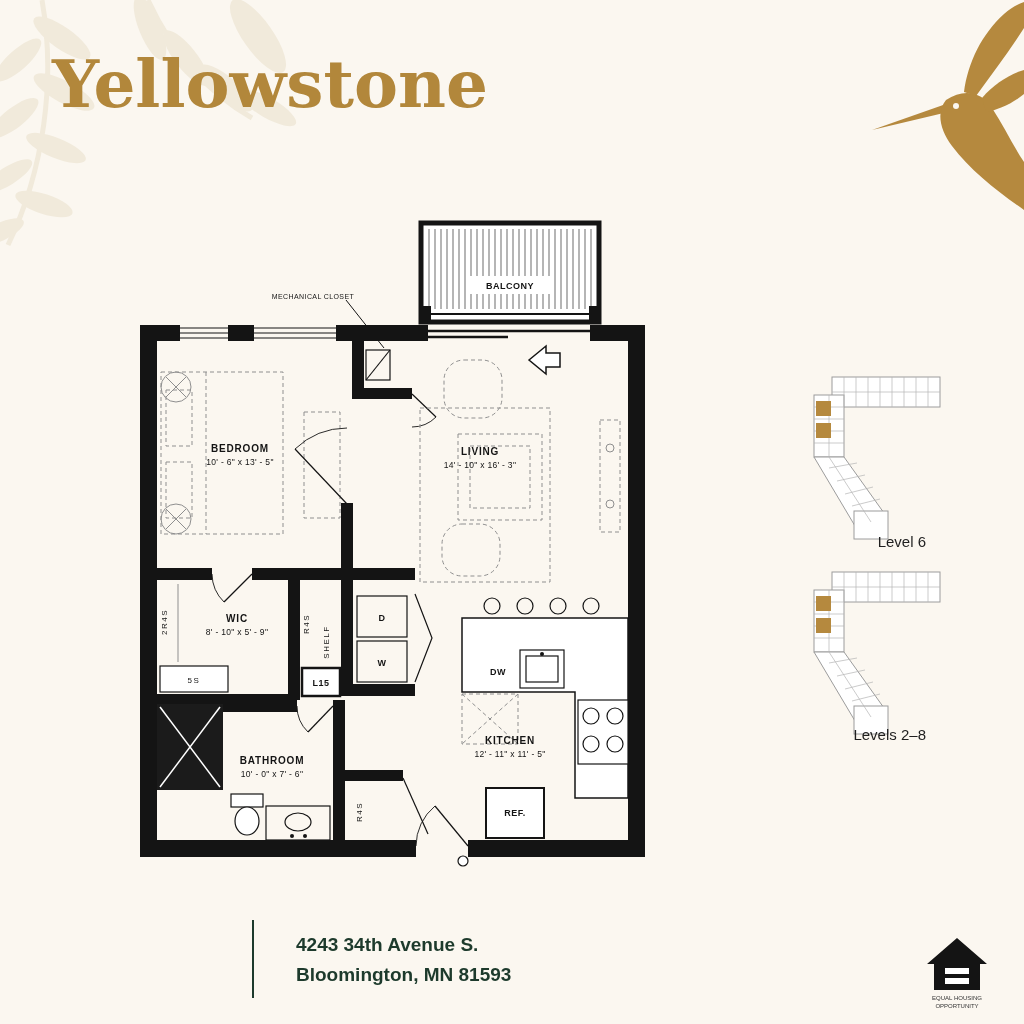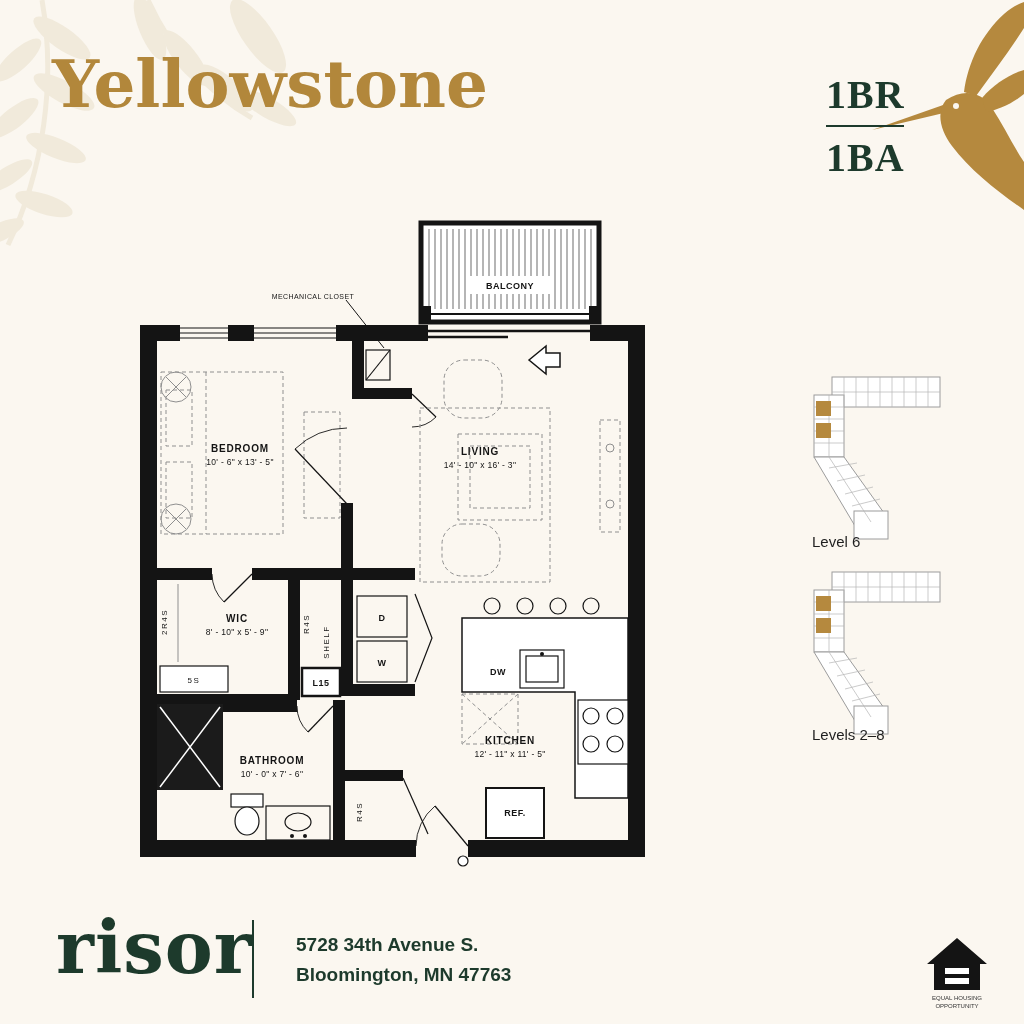--- a/index.html
+++ b/index.html
@@ -9,21 +9,21 @@
   .abs{position:absolute}
   .title{left:52px;top:50px;font:700 66px/1.05 "DejaVu Serif",serif;color:#b2873b}
   .sqft{left:70px;top:156px;font:400 29px "DejaVu Serif",serif;color:#1d3a2c}
   .brba{left:826px;top:74px;width:100px}
   .brba .br,.brba .ba{font:600 40px/1.05 "Liberation Serif",serif;color:#1d3a2c;letter-spacing:1px}
   .brba-rule{width:78px;height:2px;background:#1d3a2c;margin:9px 0 10px 0}
   .floorplan{left:125px;top:210px}
   .kp{left:800px;width:150px;height:180px}
   .kp1{top:365px}
   .kp2{top:560px}
-  .kp-label{left:812px;width:150px;text-align:left;font:400 15px "Liberation Sans",sans-serif;color:#1f1f1f}
+  .kp-label{left:776px;width:150px;text-align:right;font:400 15px "Liberation Sans",sans-serif;color:#1f1f1f}
   .kp1-label{top:533px}
   .kp2-label{top:726px}
   .brand{left:56px;top:912px;font:700 72px/1 "DejaVu Serif",serif;color:#1d3a2c;letter-spacing:1px}
   .footer-rule{left:252px;top:920px;width:2px;height:78px;background:#1d3a2c}
   .addr{left:296px;top:930px;font:700 19px/30px "Liberation Sans",sans-serif;color:#1d3a2c}
   .eho{left:922px;top:936px}
   
   .fp-name{font:700 10px "Liberation Sans",sans-serif;letter-spacing:.8px;fill:#141414;text-anchor:middle}
   .fp-dim{font:400 8.5px "Liberation Sans",sans-serif;letter-spacing:.3px;fill:#141414;text-anchor:middle}
   .fp-sm{font:700 9px "Liberation Sans",sans-serif;letter-spacing:.5px;fill:#141414;text-anchor:middle}
@@ -66,25 +66,20 @@
       <polygon points="8,130 82,104 84,112"></polygon>
       <path d="M 82 100 C 100 88, 118 92, 128 108 C 140 126, 148 144, 160 162 L 160 210 C 134 192, 106 170, 88 146 C 76 130, 72 112, 82 100 Z"></path>
       <path d="M 100 92 C 104 62, 118 34, 140 14 C 147 8, 154 4, 160 2 L 160 28 C 146 50, 128 74, 112 96 Z"></path>
       <path d="M 118 98 C 130 84, 146 74, 160 70 L 160 94 C 148 104, 134 110, 122 112 Z"></path>
     </g>
     <circle cx="92" cy="106" r="3" fill="#fbf7f0"></circle>
   </svg>
 
   <div class="abs title">Yellowstone</div>
 
-  <div class="abs brba">
-    <div class="br">1BR</div>
-    <div class="brba-rule"></div>
-    <div class="ba">1BA</div>
-  </div>
 
   <svg class="abs floorplan" width="540" height="660" viewBox="125 210 540 660">
     <defs>
       <pattern id="hatch" width="6" height="10" patternUnits="userSpaceOnUse">
         <rect width="6" height="10" fill="#ffffff"></rect>
         <line x1="3" y1="0" x2="3" y2="10" stroke="#6b6b6b" stroke-width="1"></line>
       </pattern>
     </defs>
 
     <g>
@@ -310,25 +305,24 @@
       <rect x="16" y="58" width="15" height="15" fill="#b5893e"></rect>
     </g>
   </svg>
   <div class="abs kp-label kp1-label">Level 6</div>
 
   <svg class="abs kp kp2" viewBox="0 0 150 180">
     <use href="#fpshape"></use>
   </svg>
   <div class="abs kp-label kp2-label">Levels 2–8</div>
 
-  <div class="abs brand">risor</div>
   <div class="abs footer-rule"></div>
   <div class="abs addr">
-    <div>5728 34th Avenue S.</div>
-    <div>Bloomington, MN 47763</div>
+    <div>4243 34th Avenue S.</div>
+    <div>Bloomington, MN 81593</div>
   </div>
 
   <svg class="abs eho" width="70" height="78" viewBox="0 0 70 78">
     <path d="M 35 2 L 5 28 H 12 V 54 H 58 V 28 H 65 Z" fill="#141414"></path>
     <rect x="23" y="32" width="24" height="6" fill="#ffffff"></rect>
     <rect x="23" y="42" width="24" height="6" fill="#ffffff"></rect>
     <text x="35" y="64" text-anchor="middle" font-size="6" fill="#333333" font-family="Liberation Sans, sans-serif">EQUAL HOUSING</text>
     <text x="35" y="72" text-anchor="middle" font-size="6" fill="#333333" font-family="Liberation Sans, sans-serif">OPPORTUNITY</text>
   </svg>
 

